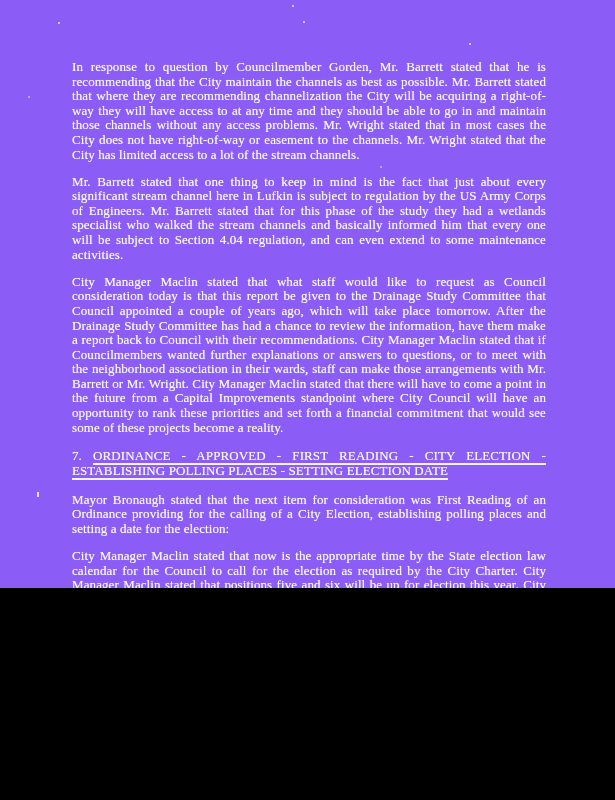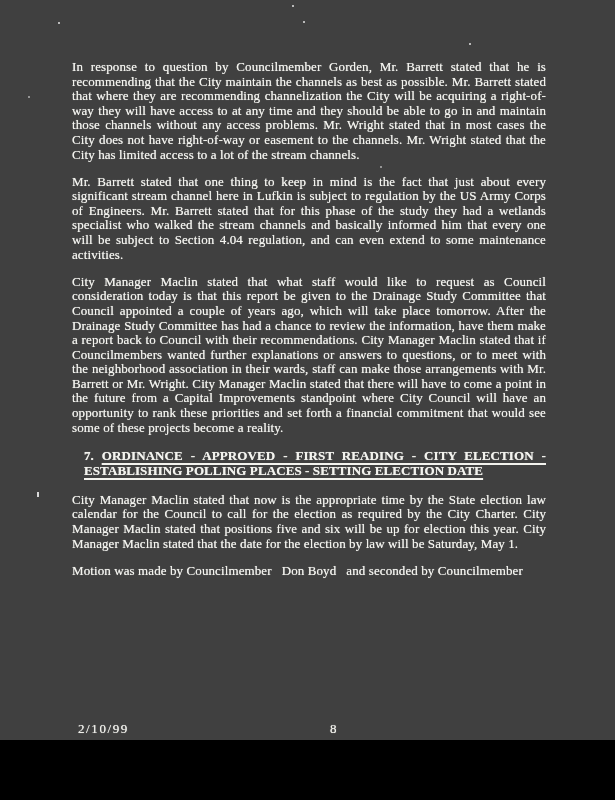--- a/index.html
+++ b/index.html
@@ -3,43 +3,43 @@
 <meta charset="utf-8">
 <style>
   html, body {
     margin: 0;
     padding: 0;
     background: #000000;
   }
   .scan-page {
     position: relative;
     width: 615px;
-    height: 740px;
-    background: #404040;
+    height: 588px;
+    background: #8b5cf6;
     overflow: hidden;
     color: #f3f3ee;
     font-family: "Liberation Serif", "DejaVu Serif", serif;
   }
   .content {
     position: absolute;
     left: 72px;
     top: 60px;
     width: 474px;
     font-size: 13px;
     line-height: 14.6px;
     letter-spacing: 0.1px;
     text-align: justify;
     text-shadow: 0 0 0.7px rgba(255,255,255,0.75);
   }
   .body-p {
     margin: 0 0 12.5px 0;
   }
   .heading {
-    font-weight: bold;
-    margin: 1px 0 14px 12px;
+    font-weight: normal;
+    margin: 1px 0 14px 0;
     line-height: 15.5px;
   }
   .h-line-1 {
     text-align: justify;
     text-align-last: justify;
   }
   .h-line-2 {
     text-align: right;
     text-align-last: left;
   }
@@ -116,20 +116,21 @@
     <p class="body-p">Mr. Barrett stated that one thing to keep in mind is the fact that just about every significant stream channel here in Lufkin is subject to regulation by the US Army Corps of Engineers.  Mr. Barrett stated that for this phase of the study they had a wetlands specialist who walked the stream channels and basically informed him that every one will be subject to Section 4.04 regulation, and can even extend to some maintenance activities.</p>
 
 
     <p class="body-p">City Manager Maclin stated that what staff would like to request as Council consideration today is that this report be given to the Drainage Study Committee that Council appointed a couple of years ago, which will take place tomorrow. After the Drainage Study Committee has had a chance to review the information, have them make a report back to Council with their recommendations.  City Manager Maclin stated that if Councilmembers wanted further explanations or answers to questions, or to meet with the neighborhood association in their wards, staff can make those arrangements with Mr. Barrett or Mr. Wright.  City Manager Maclin stated that there will have to come a point in the future from a Capital Improvements standpoint where City Council will have an opportunity to rank these priorities and set forth a financial commitment that would see some of these projects become a reality.</p>
 
     <div class="heading">
       <div class="h-line-1"><span class="h-num">7.</span> <span class="h-underline">ORDINANCE - APPROVED - FIRST READING - CITY ELECTION -</span></div>
       <div class="h-line-2"><span class="h-underline">ESTABLISHING POLLING PLACES - SETTING ELECTION DATE</span></div>
     </div>
 
+    <p class="body-p">Mayor  Bronaugh stated that the next item for consideration was First Reading of an Ordinance providing for the calling of a City Election, establishing polling places and setting a date for the election:</p>
 
     <p class="body-p">City Manager Maclin stated that now is the appropriate time by the State election law calendar for the Council to call for the election as required by the City Charter. City Manager Maclin stated that positions five and six will be up for election this year.  City Manager Maclin stated that the date for the election by law will be Saturday, May 1.</p>
 
     <p class="body-p motion-p">Motion was made by Councilmember &nbsp;&nbsp;Don Boyd&nbsp;&nbsp; and seconded by Councilmember</p>
 
   </div>
 
   <div class="footer-date">2/10/99</div>
 
   <div class="footer-page">8</div>

